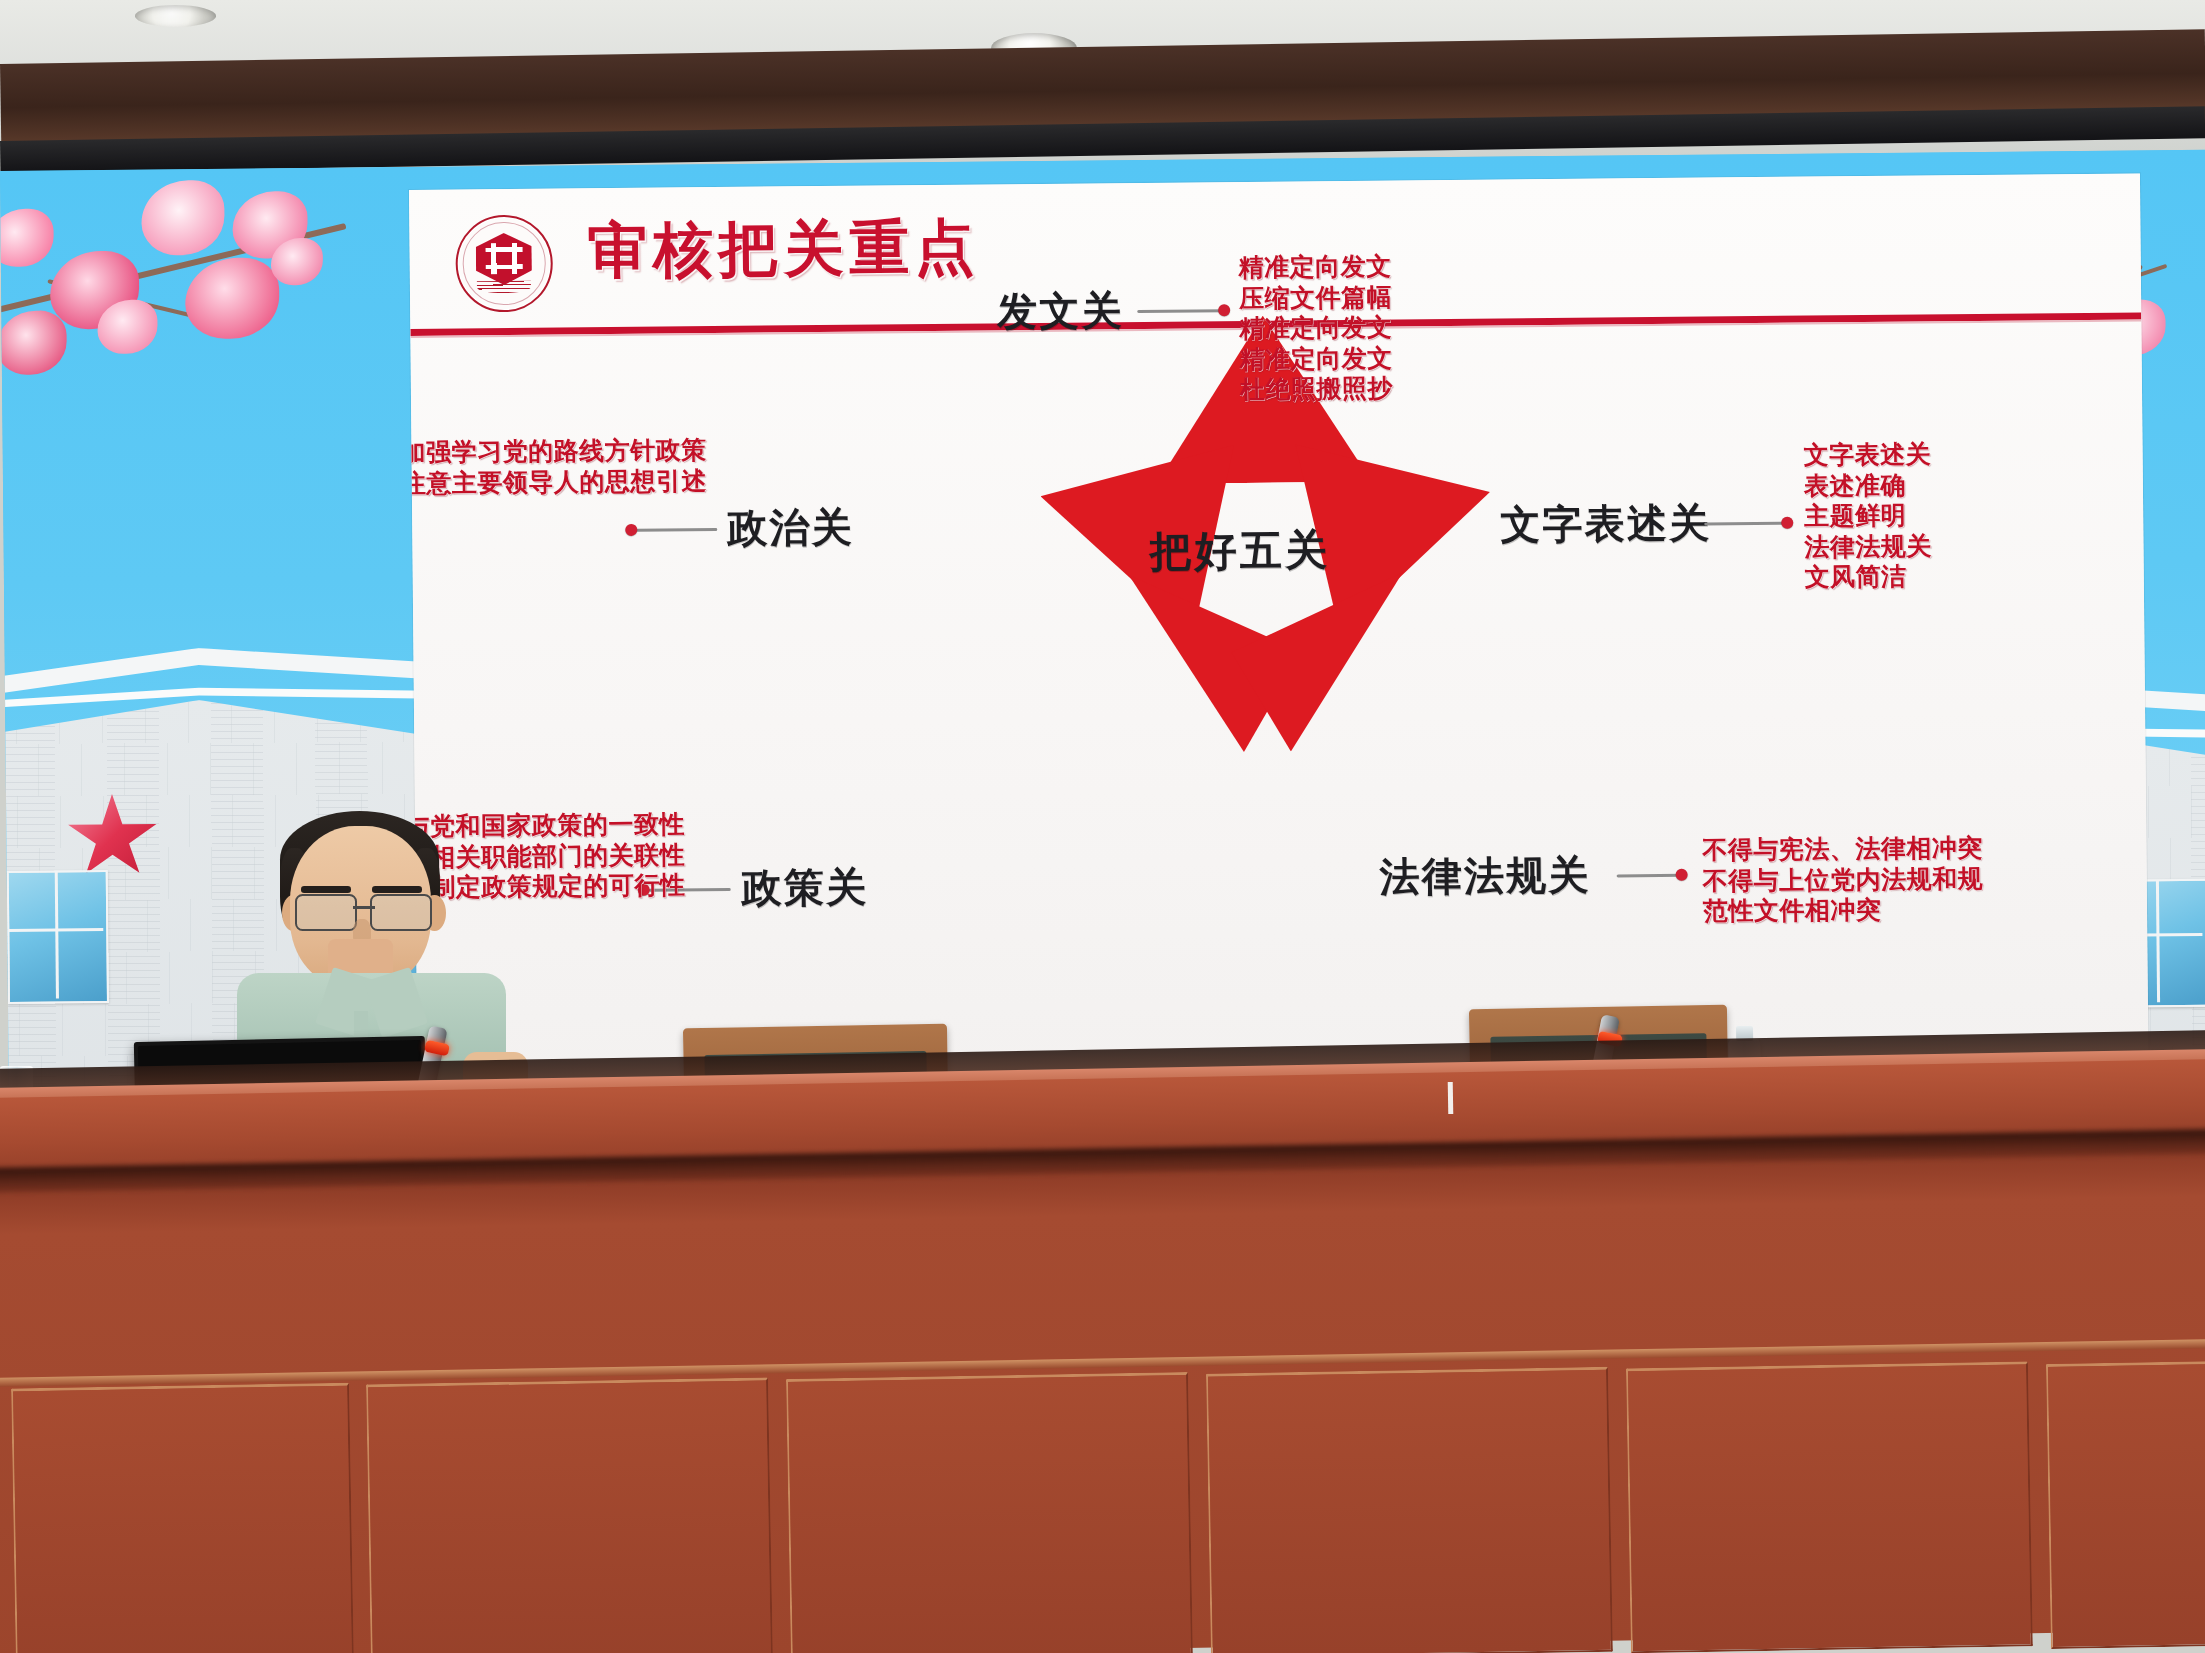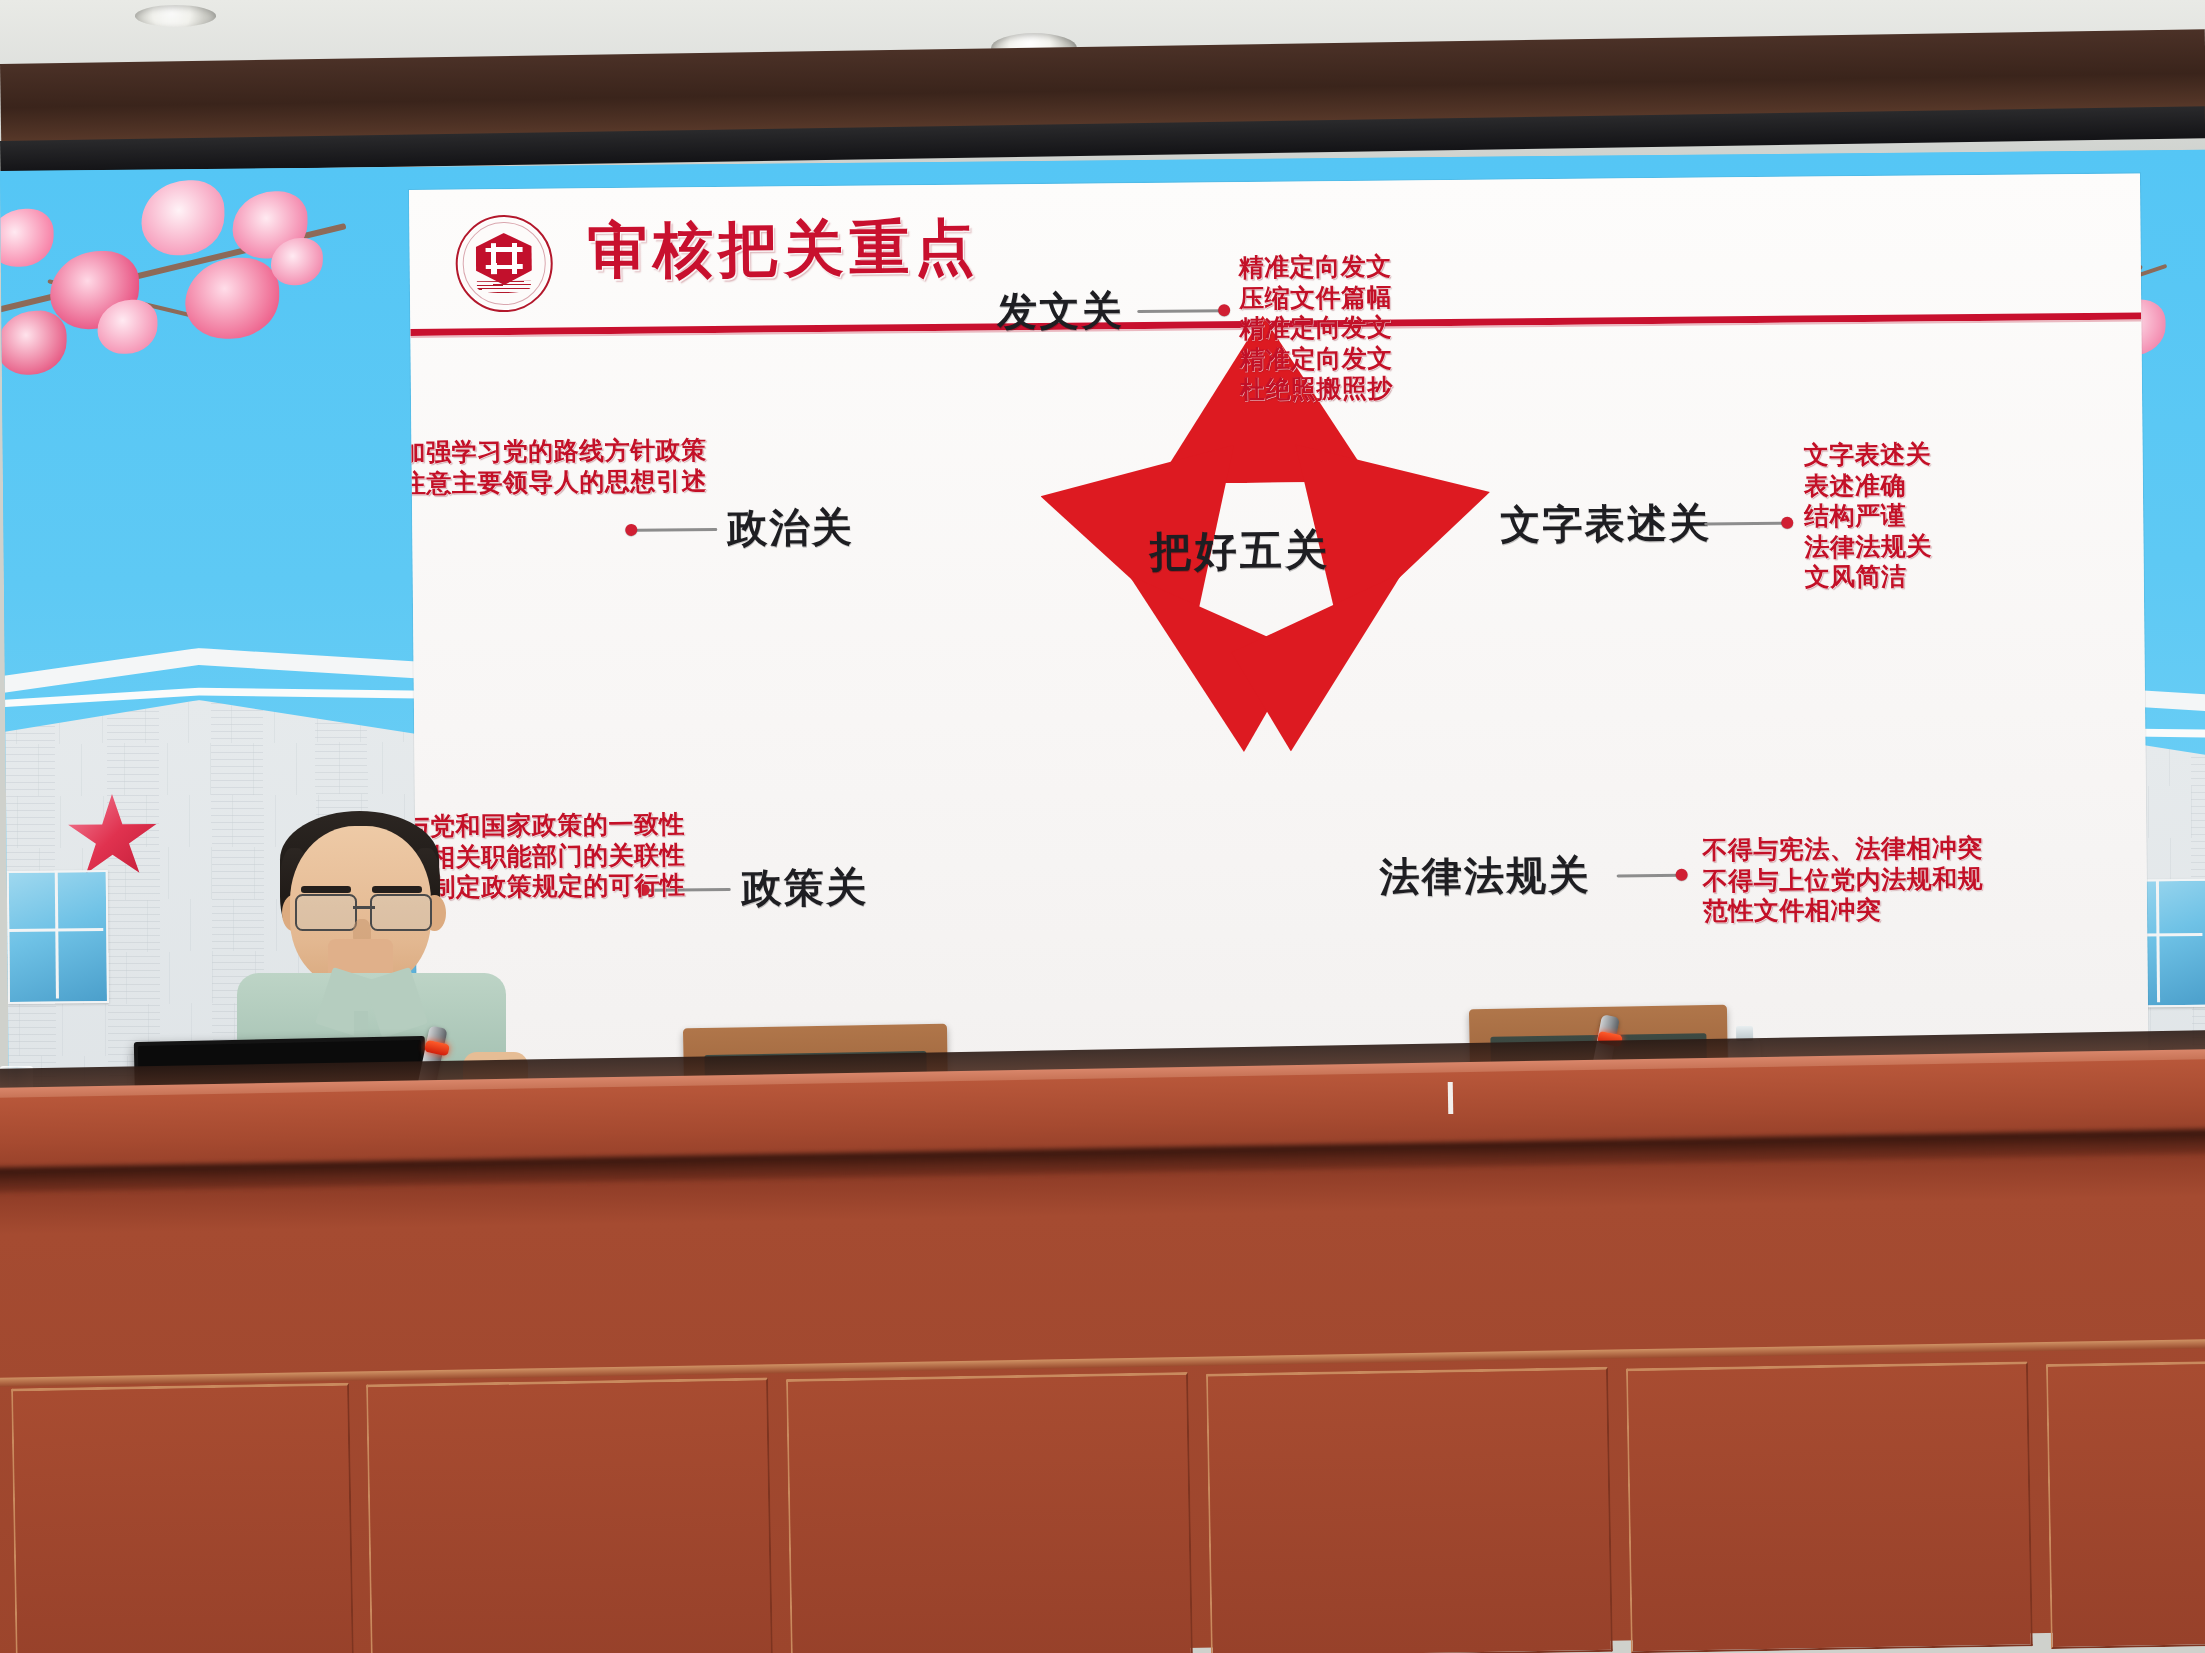--- a/index.html
+++ b/index.html
@@ -276,21 +276,21 @@
       <div>精准定向发文</div>
       <div>杜绝照搬照抄</div>
     </div>
 
     <div class="kw node-kw" style="left:1088px;top:318px;">文字表述关</div>
     <div class="connector" style="left:1292px;top:345px;width:83px;"></div>
     <div class="dot" style="left:1369px;top:340px;"></div>
     <div class="detail right" style="left:1392px;top:264px;">
       <div>文字表述关</div>
       <div>表述准确</div>
-      <div>结构严谨</div>
+      <div>主题鲜明</div>
       <div>法律法规关</div>
       <div>文风简洁</div>
     </div>
 
     <div class="kw node-kw" style="left:964px;top:669px;">法律法规关</div>
     <div class="connector" style="left:1201px;top:696px;width:66px;"></div>
     <div class="dot" style="left:1260px;top:691px;"></div>
     <div class="detail right" style="left:1287px;top:658px;">
       <div>不得与宪法、法律相冲突</div>
       <div>不得与上位党内法规和规</div>

